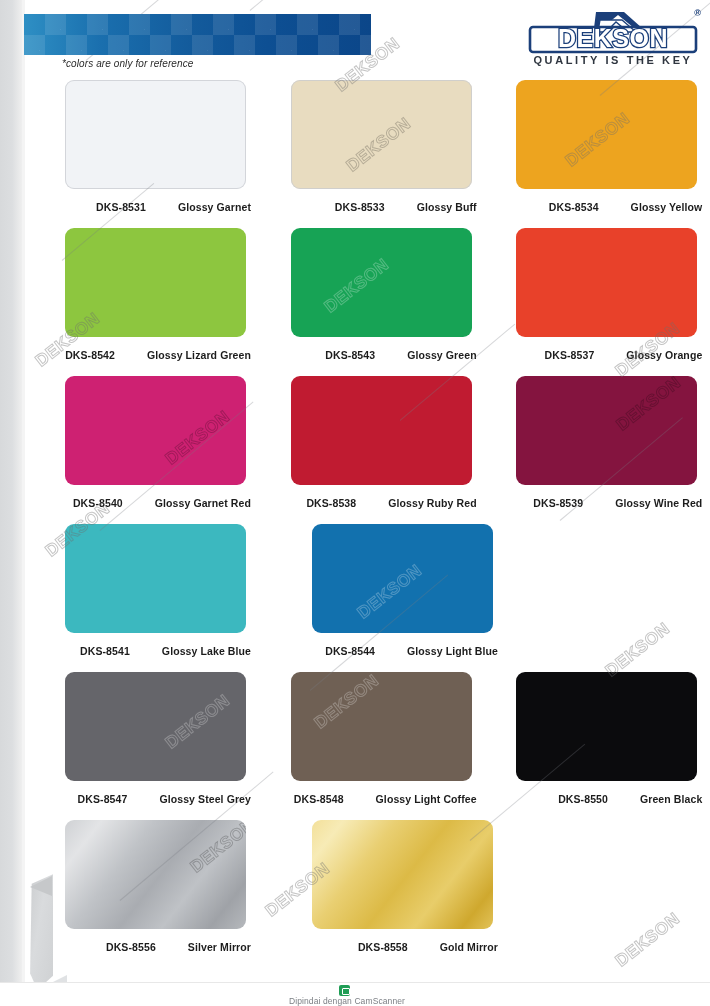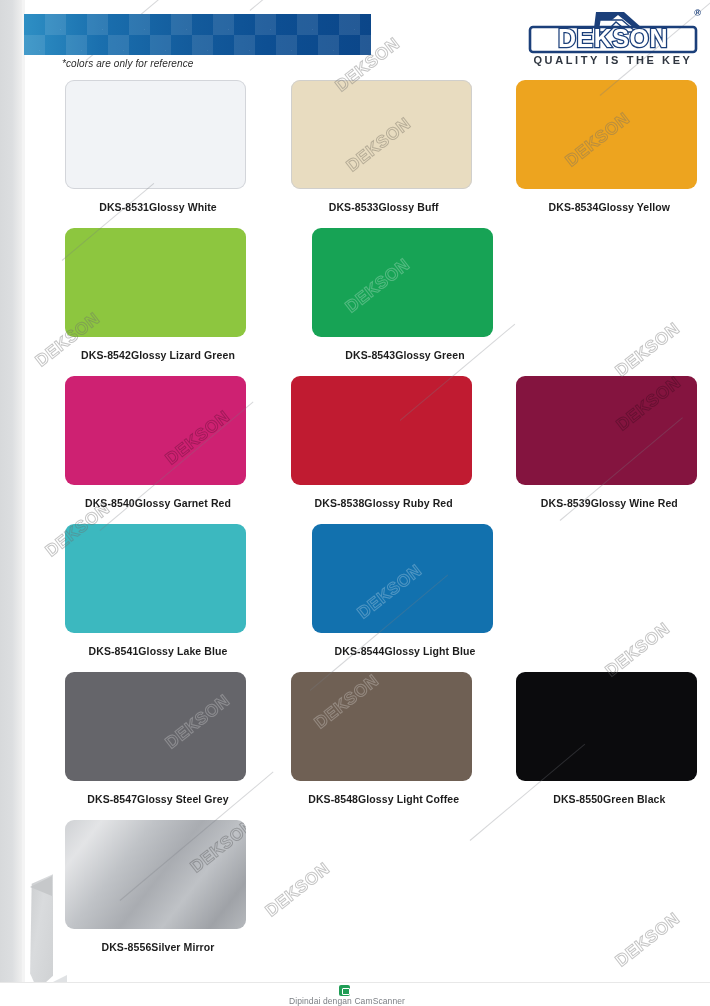--- a/index.html
+++ b/index.html
@@ -177,27 +177,28 @@
     width: 181px;
     height: 109px;
     border-radius: 9px;
     position: relative;
     overflow: hidden;
   }
   .swatch.has-border { box-shadow: inset 0 0 0 1px rgba(200,203,208,0.75); }
 
   .labels {
     display: flex;
-    justify-content: center;
+    justify-content: flex-end;
     width: 186px;
     margin-top: 12px;
     font-size: 10.5px;
     color: #1c1c1c;
     font-weight: 600;
     letter-spacing: 0.1px;
+    gap: 32px;
   }
   .code { white-space: nowrap; }
   .name { white-space: nowrap; }
 
   
   .footer {
     position: absolute;
     left: 0; bottom: 0;
     width: 710px; height: 24px;
     background: #ffffff;
@@ -278,21 +279,21 @@
       <div class="logo-reg">®</div>
     </div>
   </div>
 
   <div class="grid" id="grid">
       <div class="row">
         <div class="cell">
           <div class="swatch has-border" style="background: rgb(241, 243, 246);"></div>
           <div class="labels">
             <span class="code">DKS-8531</span>
-            <span class="name">Glossy White</span>
+            <span class="name">Glossy Garnet</span>
           </div>
         </div>
         <div class="cell">
           <div class="swatch has-border" style="background: rgb(232, 220, 192);">
             <div class="wm dark" style="left: 50px; top: 55px; position: absolute;">DEKSON</div>
           </div>
           <div class="labels">
             <span class="code">DKS-8533</span>
             <span class="name">Glossy Buff</span>
           </div>
@@ -315,20 +316,27 @@
         </div>
         <div class="cell">
           <div class="swatch" style="background: rgb(23, 163, 85);">
             <div class="wm light" style="left: 28px; top: 48px; position: absolute;">DEKSON</div>
           </div>
           <div class="labels">
             <span class="code">DKS-8543</span>
             <span class="name">Glossy Green</span>
           </div>
         </div>
+        <div class="cell">
+          <div class="swatch" style="background: rgb(232, 65, 42);"></div>
+          <div class="labels">
+            <span class="code">DKS-8537</span>
+            <span class="name">Glossy Orange</span>
+          </div>
+        </div>
       </div>
       <div class="row">
         <div class="cell">
           <div class="swatch" style="background: rgb(206, 33, 114);">
             <div class="wm dark" style="left: 95px; top: 52px; position: absolute;">DEKSON</div>
           </div>
           <div class="labels">
             <span class="code">DKS-8540</span>
             <span class="name">Glossy Garnet Red</span>
           </div>
@@ -396,20 +404,27 @@
         </div>
       </div>
       <div class="row">
         <div class="cell">
           <div class="swatch" style="background: linear-gradient(128deg, rgb(207, 209, 212) 0%, rgb(227, 228, 230) 14%, rgb(192, 195, 199) 34%, rgb(169, 172, 177) 52%, rgb(191, 194, 198) 68%, rgb(159, 162, 167) 86%, rgb(182, 185, 189) 100%);">
             <div class="wm dark" style="left: 120px; top: 16px; position: absolute;">DEKSON</div>
           </div>
           <div class="labels">
             <span class="code">DKS-8556</span>
             <span class="name">Silver Mirror</span>
+          </div>
+        </div>
+        <div class="cell">
+          <div class="swatch" style="background: linear-gradient(128deg, rgb(243, 224, 154) 0%, rgb(247, 235, 182) 12%, rgb(233, 207, 114) 32%, rgb(220, 186, 70) 52%, rgb(232, 205, 106) 70%, rgb(207, 168, 46) 88%, rgb(226, 195, 90) 100%);"></div>
+          <div class="labels">
+            <span class="code">DKS-8558</span>
+            <span class="name">Gold Mirror</span>
           </div>
         </div>
       </div>
     </div>
 
   <div class="scan-gutter"></div>
   <div class="scan-gutter-edge"></div>
   <div class="fold-artifact"></div>
   <div class="fold-artifact2"></div>
   <div class="fold-artifact3"></div>

